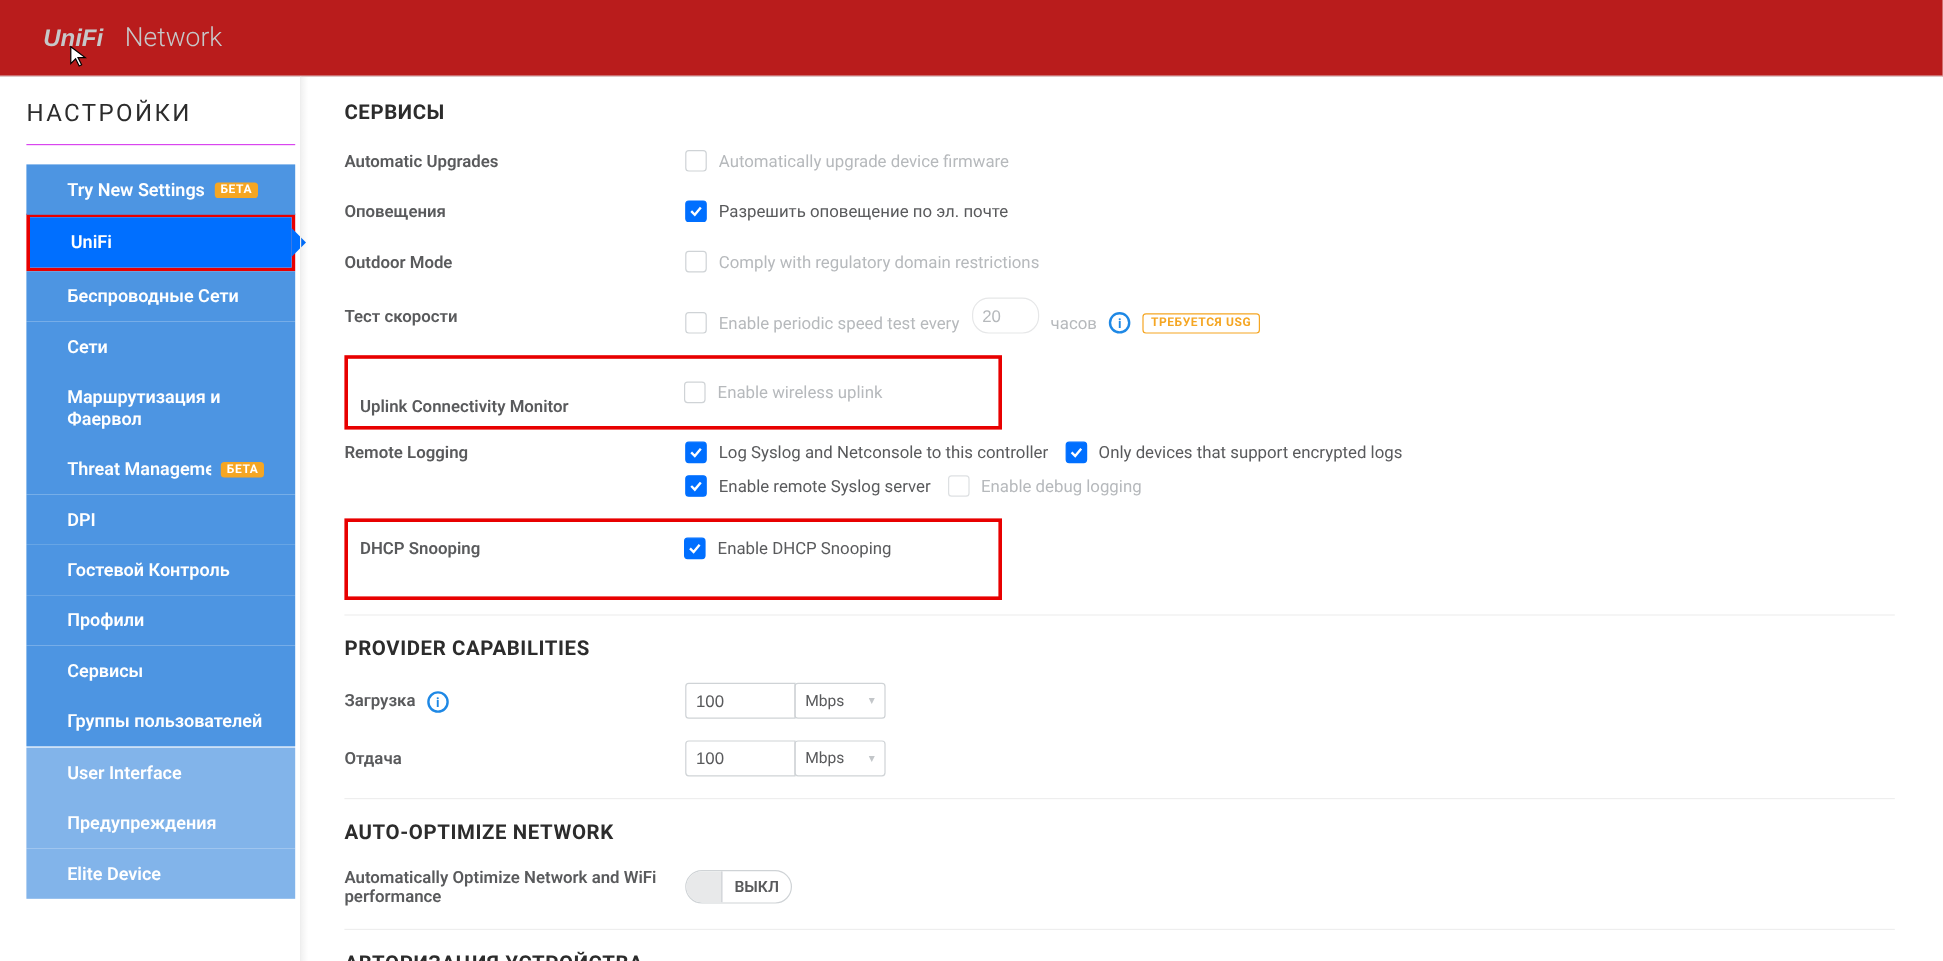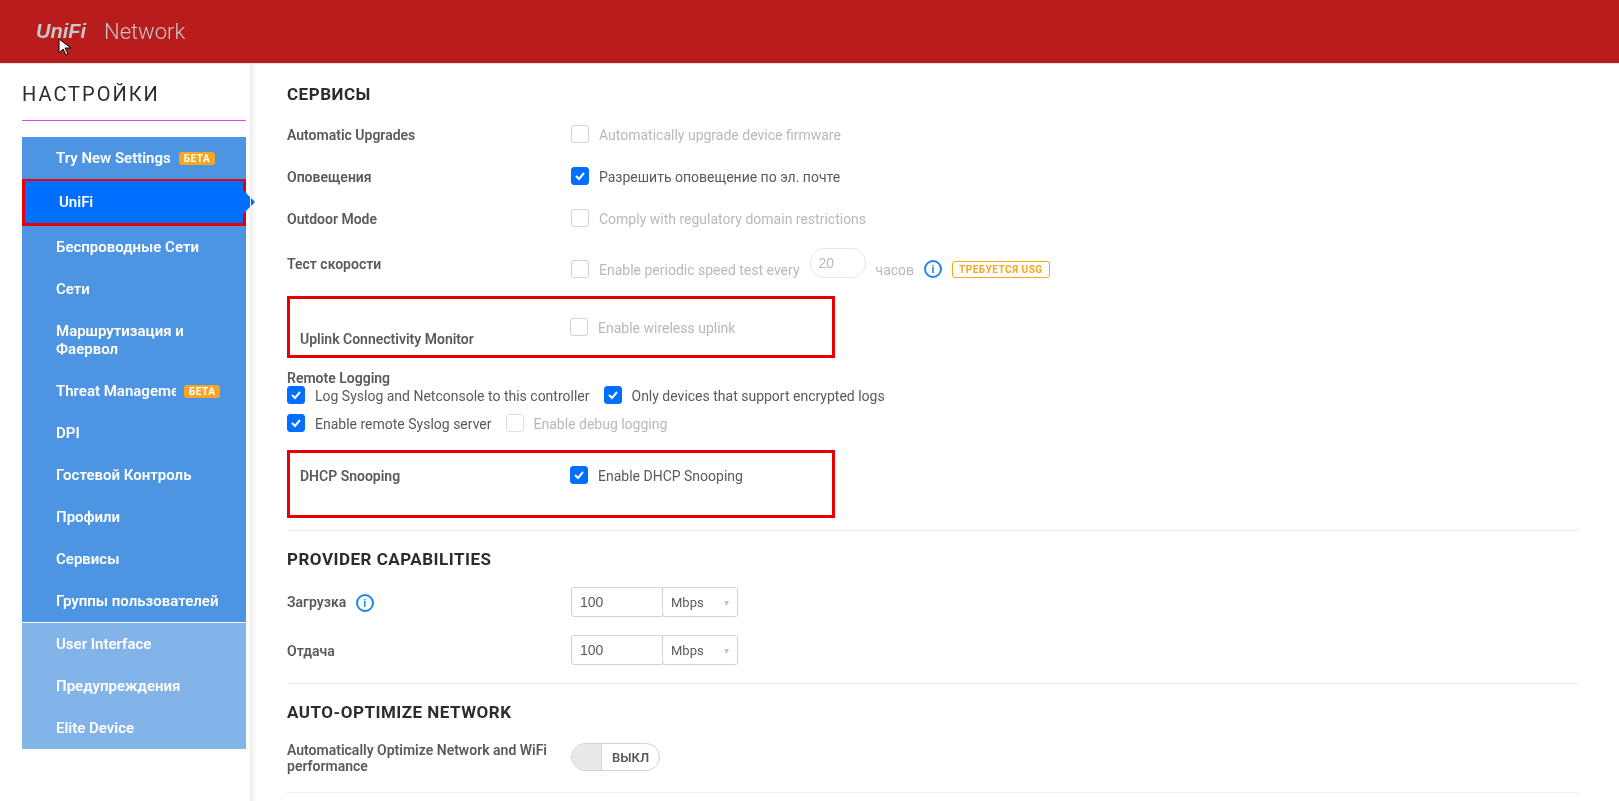--- a/index.html
+++ b/index.html
@@ -113,21 +113,21 @@
     padding-top: 18px;
   }
   .section-heading.first { border-top:none; padding-top:0; }
 
   .form-row {
     display: flex;
     align-items: center;
     margin-bottom: 18px;
     min-height: 24px;
   }
-  .form-row.multi { align-items:flex-start;flex-direction:column; }
+  .form-row.multi { align-items:flex-start; }
   .form-label {
     width: 284px;
     flex-shrink: 0;
     font-size: 14px;
     font-weight: 600;
     color: #595a5c;
     padding-top: 2px;
   }
   .form-controls {
     display: flex;

